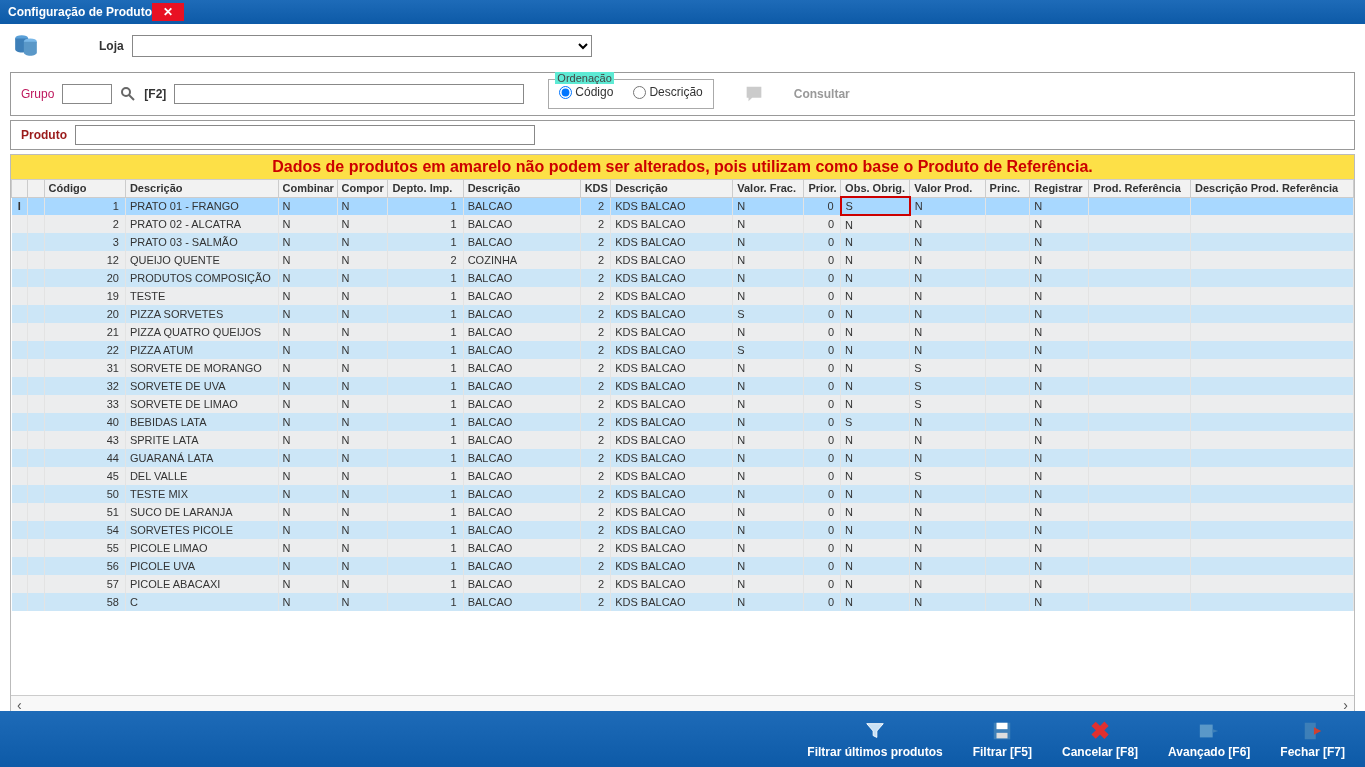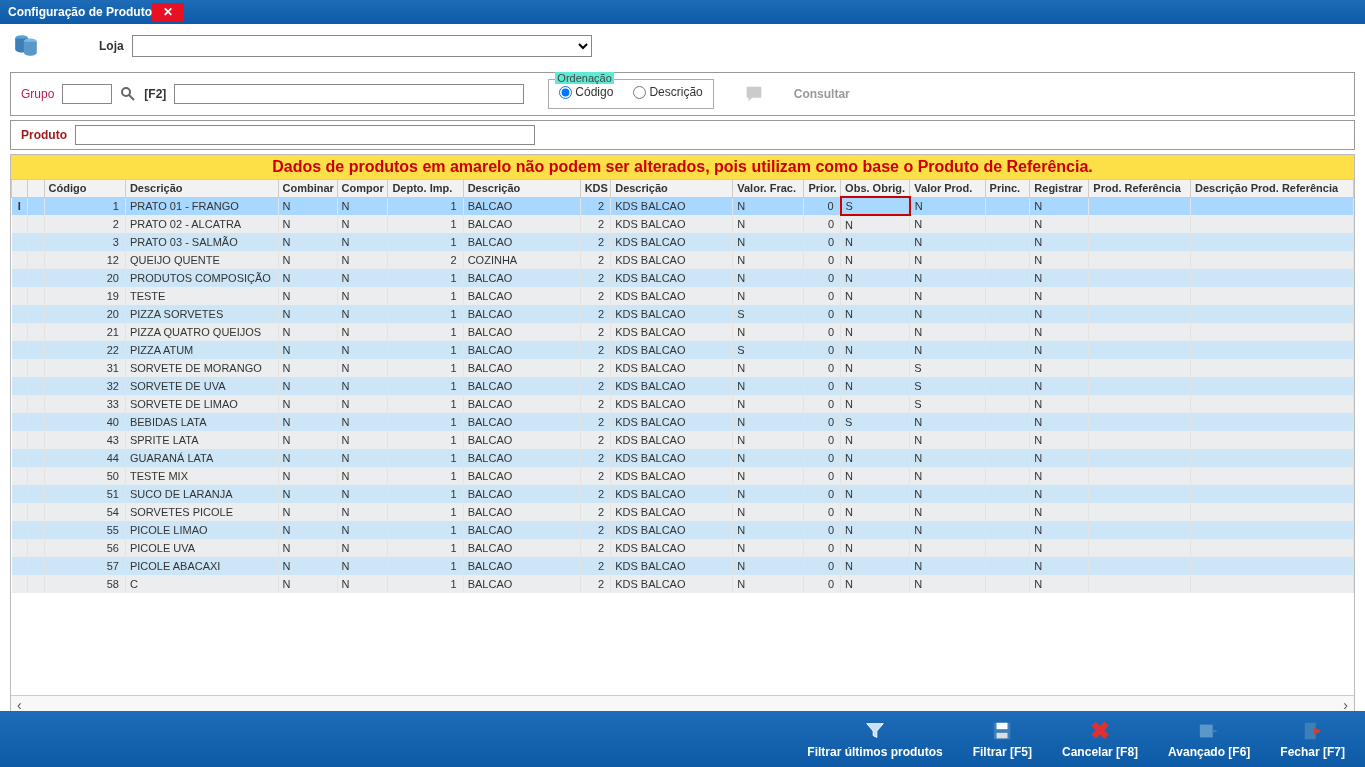--- a/index.html
+++ b/index.html
@@ -450,20 +450,40 @@
             <td>N</td>
             <td>N</td>
             <td></td>
             <td>N</td>
             <td></td>
             <td></td>
           </tr>
           <tr>
             <td class="row-indicator"></td>
             <td class="row-indicator"></td>
+            <td class="num">45</td>
+            <td>DEL VALLE</td>
+            <td>N</td>
+            <td>N</td>
+            <td class="num">1</td>
+            <td>BALCAO</td>
+            <td class="num">2</td>
+            <td>KDS BALCAO</td>
+            <td>N</td>
+            <td class="num">0</td>
+            <td>N</td>
+            <td>S</td>
+            <td></td>
+            <td>N</td>
+            <td></td>
+            <td></td>
+          </tr>
+          <tr>
+            <td class="row-indicator"></td>
+            <td class="row-indicator"></td>
             <td class="num">50</td>
             <td>TESTE MIX</td>
             <td>N</td>
             <td>N</td>
             <td class="num">1</td>
             <td>BALCAO</td>
             <td class="num">2</td>
             <td>KDS BALCAO</td>
             <td>N</td>
             <td class="num">0</td>

